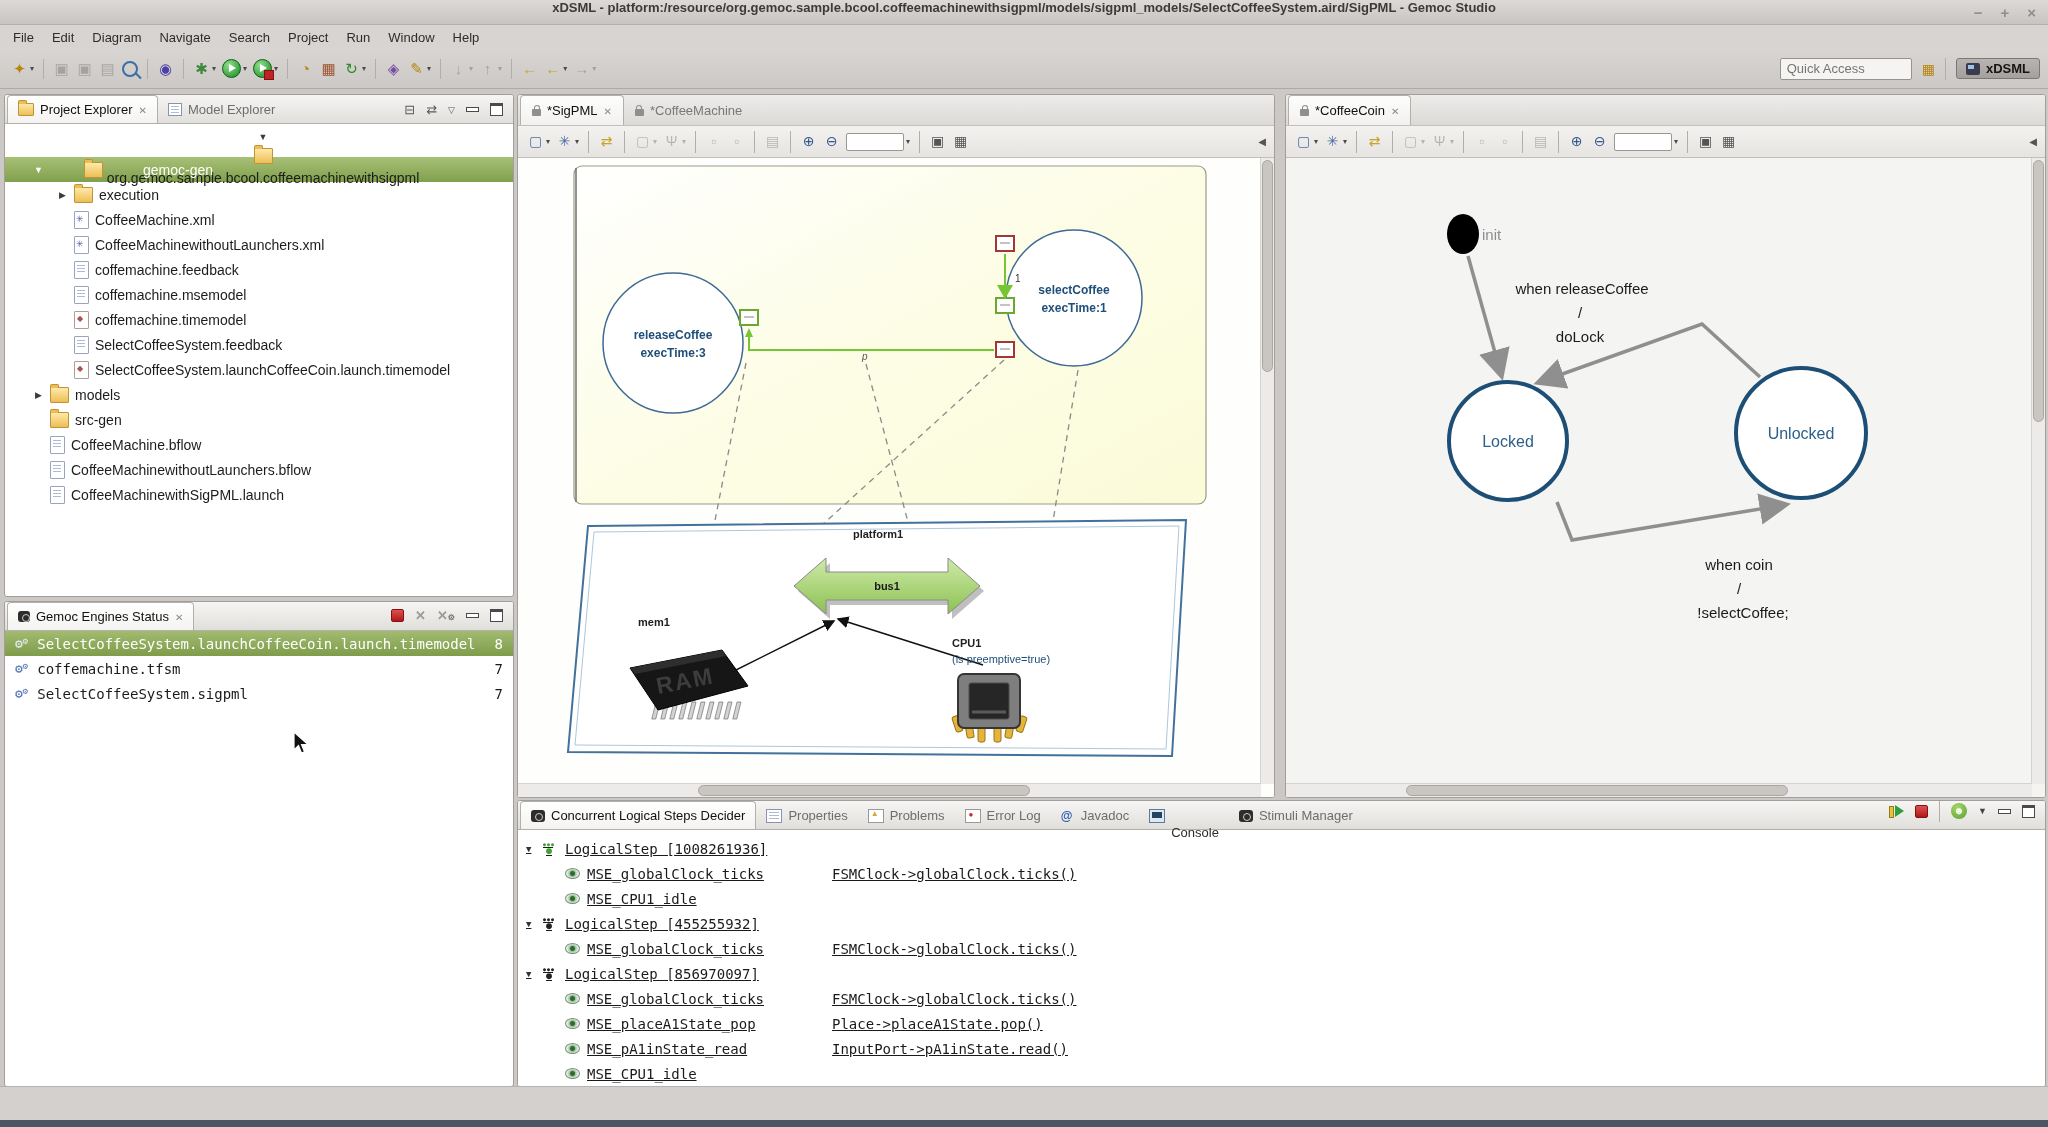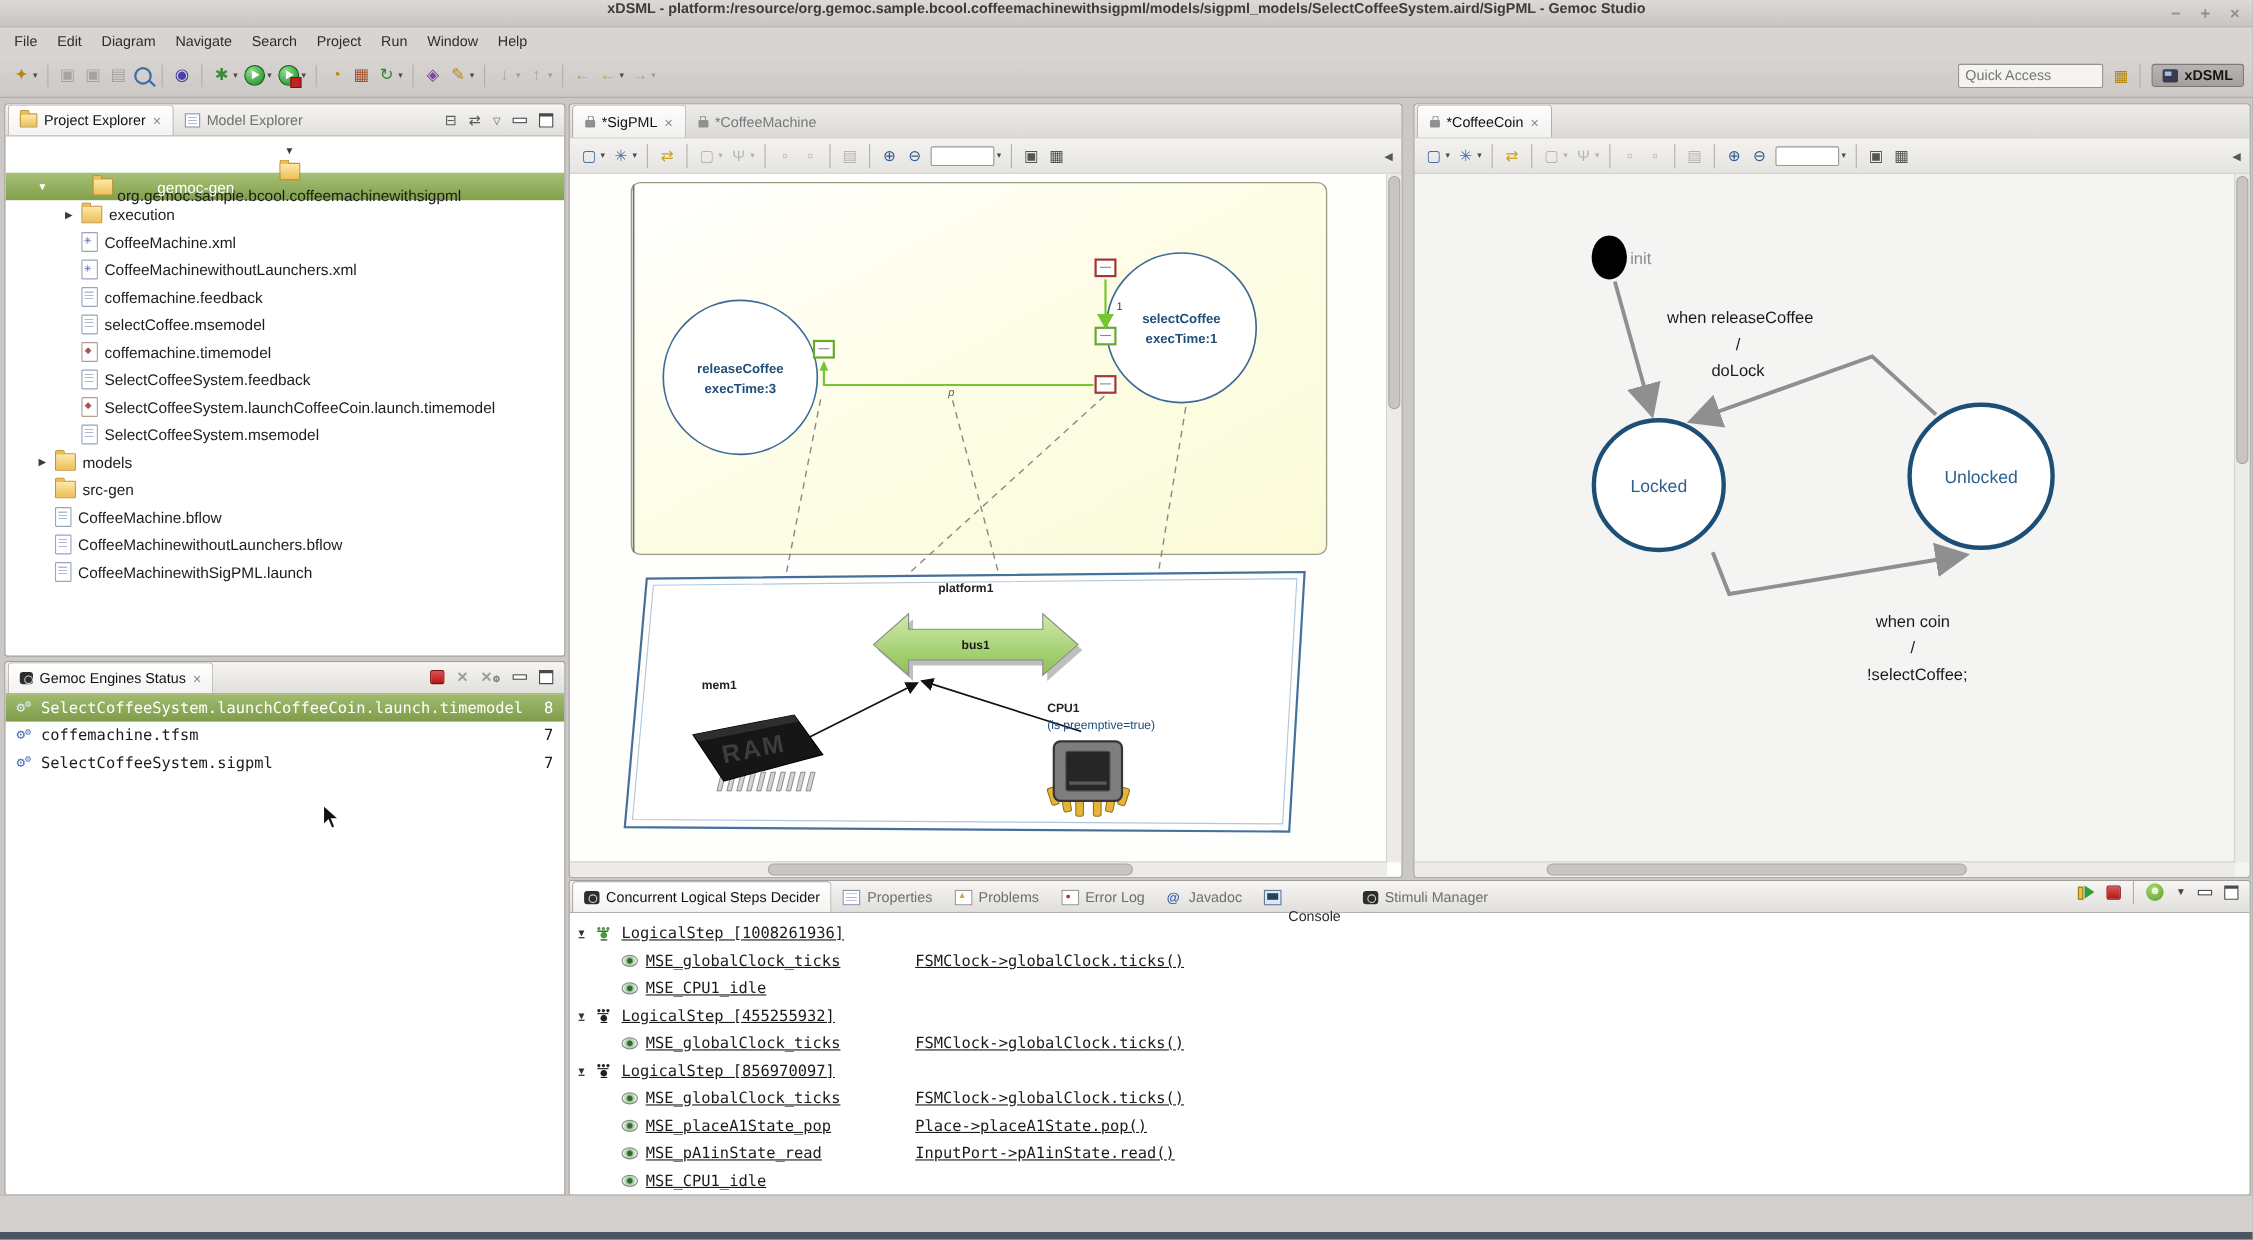--- a/index.html
+++ b/index.html
@@ -374,46 +374,41 @@
 
         <div class="trow dep-2">
           <span class="arrow arr-none"></span>
           <span class="ticon ti-file"></span>
           <span class="tlabel">coffemachine.feedback</span>
         </div>
 
         <div class="trow dep-2">
           <span class="arrow arr-none"></span>
           <span class="ticon ti-file"></span>
-          <span class="tlabel">selectCoffee.msemodel</span>
+          <span class="tlabel">coffemachine.msemodel</span>
         </div>
 
         <div class="trow dep-2">
           <span class="arrow arr-none"></span>
           <span class="ticon ti-timemodel"></span>
           <span class="tlabel">coffemachine.timemodel</span>
         </div>
 
         <div class="trow dep-2">
           <span class="arrow arr-none"></span>
           <span class="ticon ti-file"></span>
           <span class="tlabel">SelectCoffeeSystem.feedback</span>
         </div>
 
         <div class="trow dep-2">
           <span class="arrow arr-none"></span>
           <span class="ticon ti-timemodel"></span>
           <span class="tlabel">SelectCoffeeSystem.launchCoffeeCoin.launch.timemodel</span>
         </div>
 
-        <div class="trow dep-2">
-          <span class="arrow arr-none"></span>
-          <span class="ticon ti-file"></span>
-          <span class="tlabel">SelectCoffeeSystem.msemodel</span>
-        </div>
 
 
         <div class="trow dep-1">
           <span class="arrow arr-right"></span>
           <span class="ticon ti-folder"></span>
           <span class="tlabel">models</span>
         </div>
 
         <div class="trow dep-1">
           <span class="arrow arr-none"></span>

